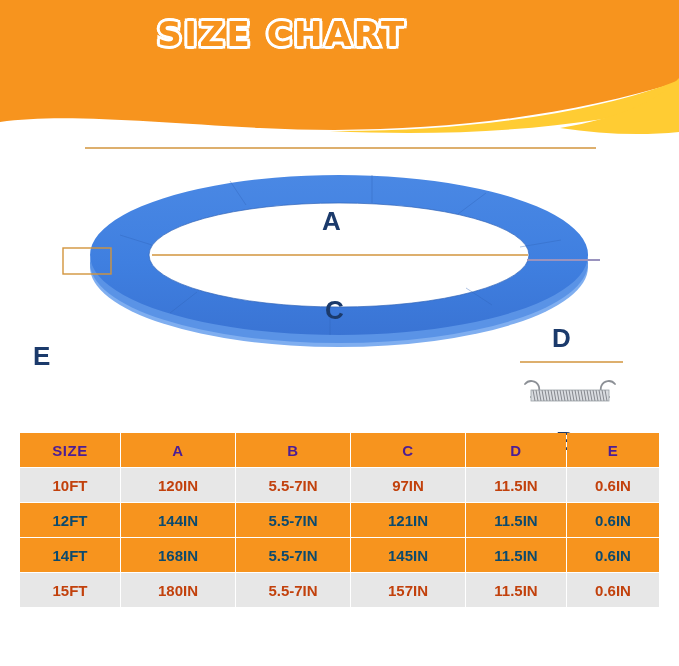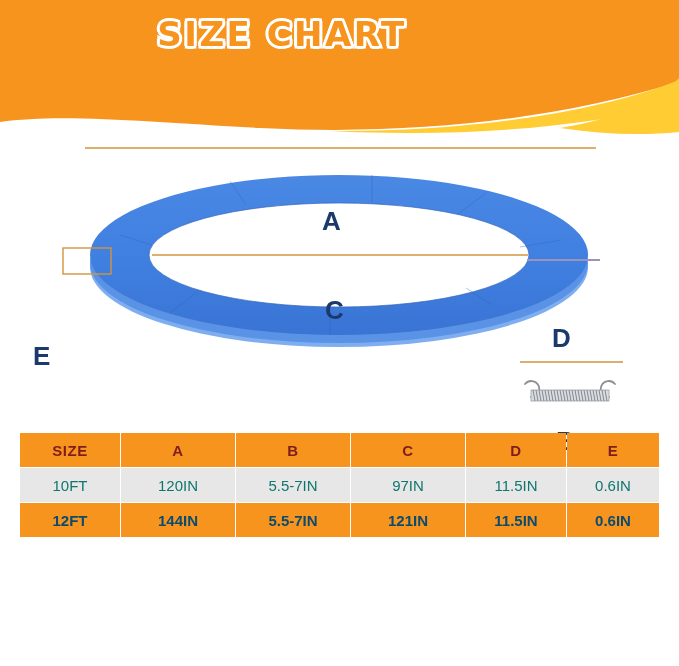--- a/index.html
+++ b/index.html
@@ -89,29 +89,29 @@
   table#size-table td, table#size-table th {
     height: 34px;
     text-align: center;
     vertical-align: middle;
     font-family: "Liberation Sans", sans-serif;
     font-size: 15px;
     padding: 0;
   }
   thead th {
     background: #F7941E;
-    color: #7f1d1d;
+    color: #4c1d95;
     font-weight: bold;
     font-size: 15px;
     letter-spacing: 0.5px;
   }
   tr.row-light td {
     background: #E7E7E7;
-    color: #0f766e;
-    font-weight: normal;
+    color: #c2410c;
+    font-weight: bold;
   }
   tr.row-dark td {
     background: #F7941E;
     color: #0c4a6e;
     font-weight: bold;
   }
   col.c-size { width: 100px; }
   col.c-a    { width: 114px; }
   col.c-b    { width: 114px; }
   col.c-c    { width: 114px; }
@@ -258,17 +258,33 @@
           <td>0.6IN</td>
         </tr>
         <tr class="row-dark">
           <td>12FT</td>
           <td>144IN</td>
           <td>5.5-7IN</td>
           <td>121IN</td>
           <td>11.5IN</td>
           <td>0.6IN</td>
         </tr>
+        <tr class="row-dark">
+          <td>14FT</td>
+          <td>168IN</td>
+          <td>5.5-7IN</td>
+          <td>145IN</td>
+          <td>11.5IN</td>
+          <td>0.6IN</td>
+        </tr>
+        <tr class="row-light">
+          <td>15FT</td>
+          <td>180IN</td>
+          <td>5.5-7IN</td>
+          <td>157IN</td>
+          <td>11.5IN</td>
+          <td>0.6IN</td>
+        </tr>
       </tbody>
     </table>
   </div>
 
 </div>
 
 </body></html>

